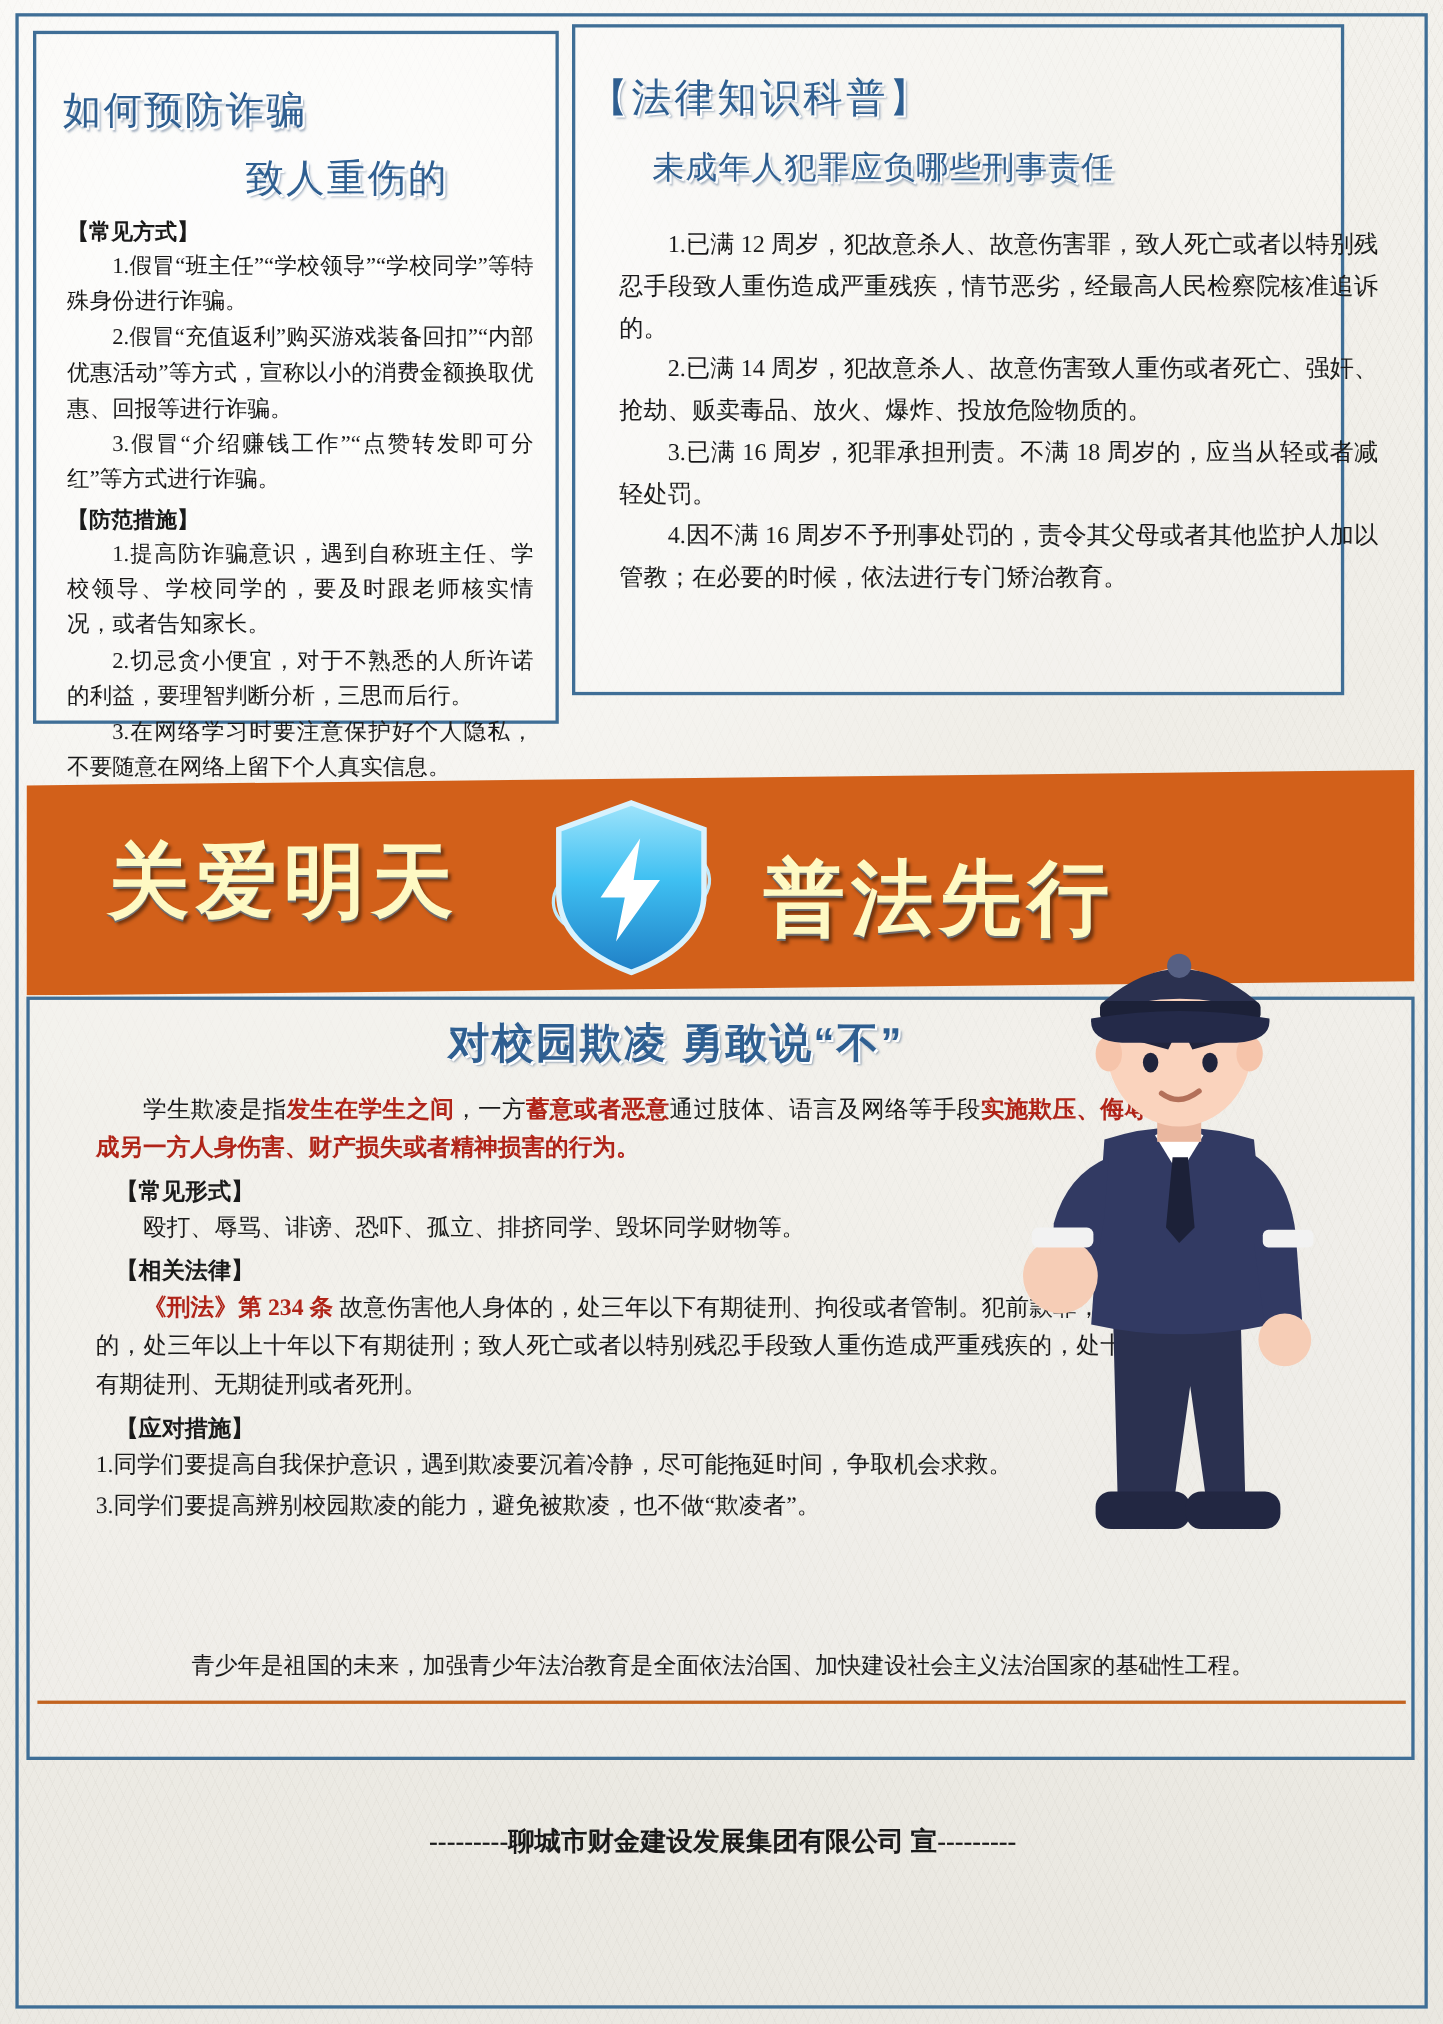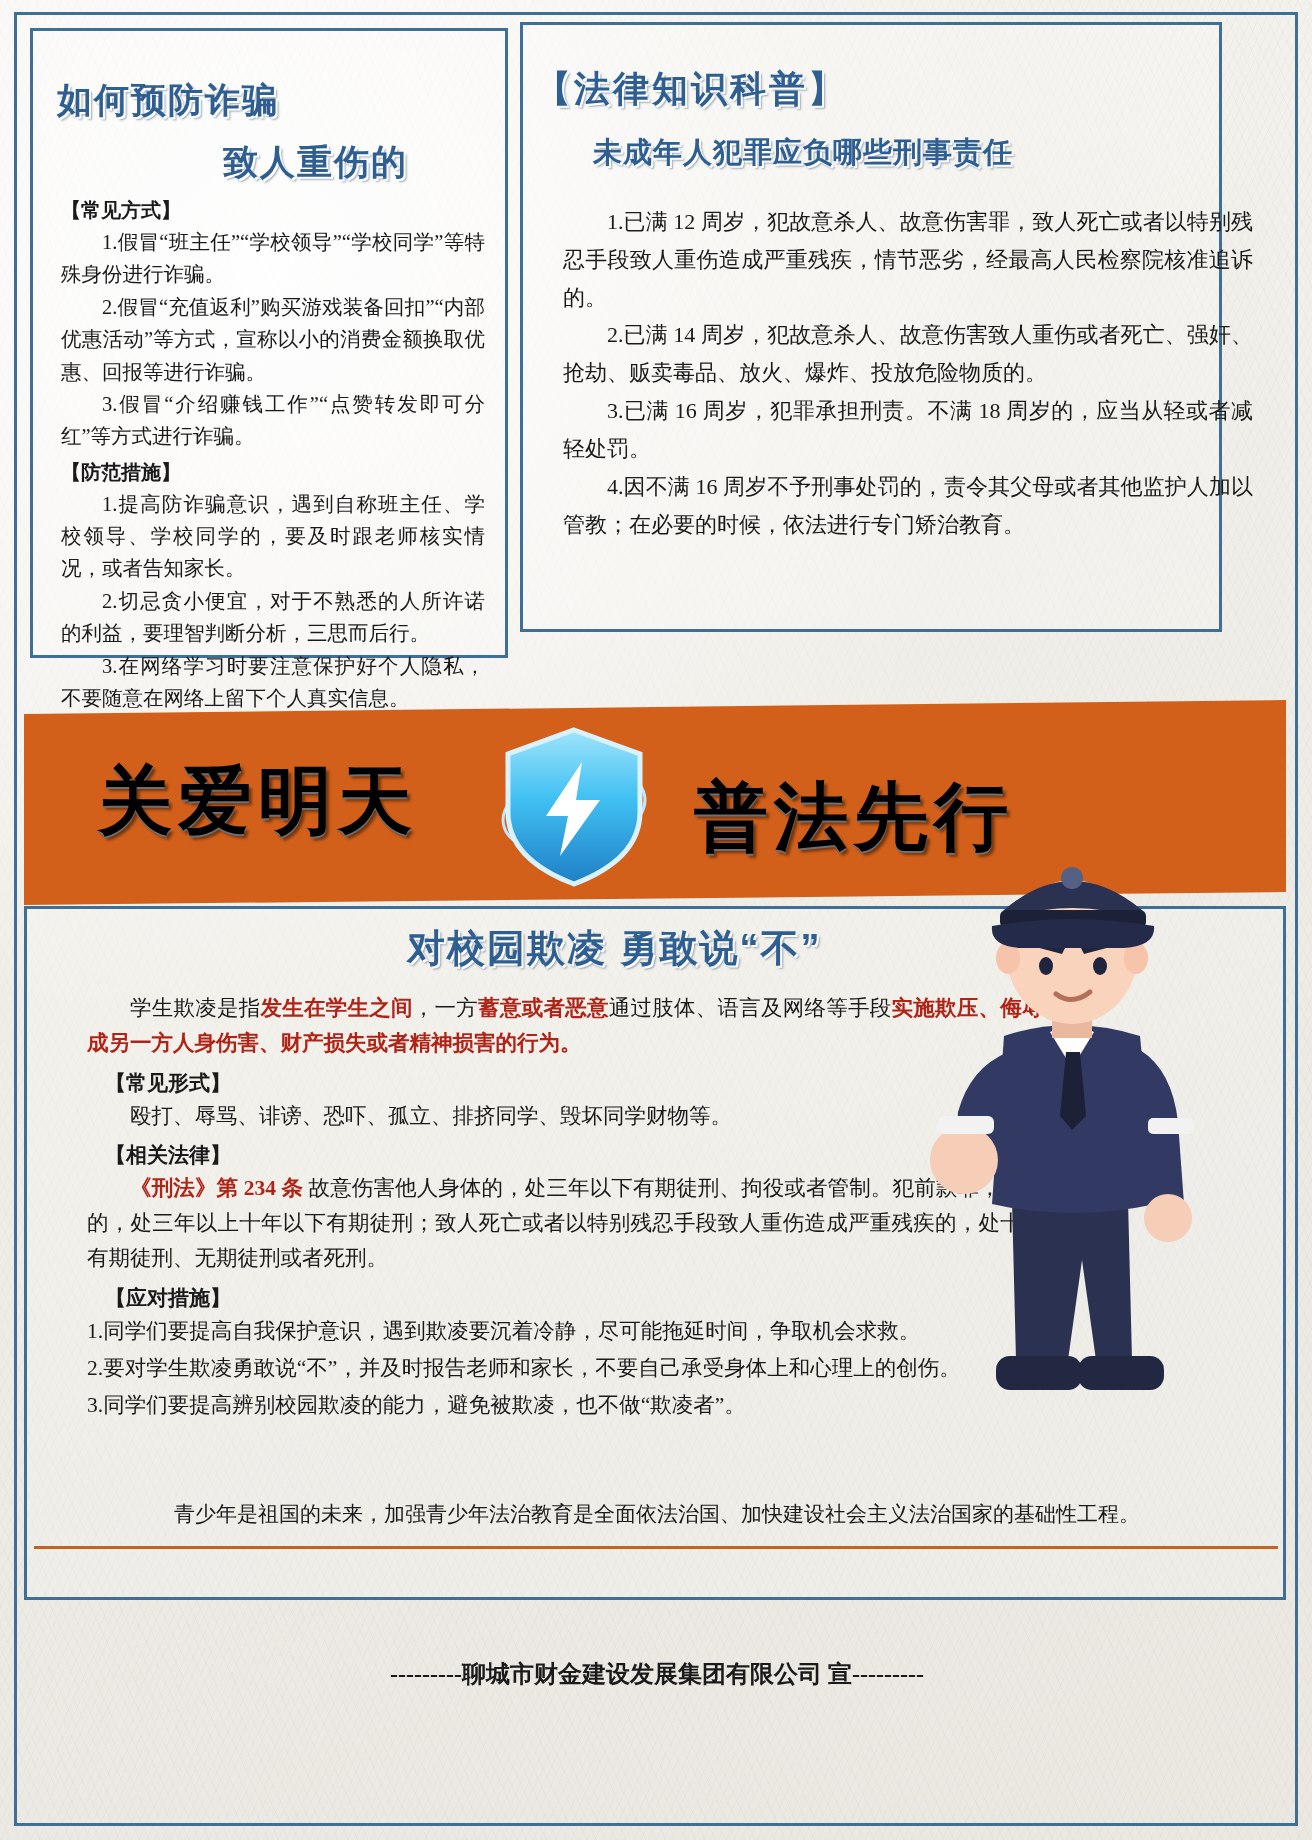--- a/index.html
+++ b/index.html
@@ -47,21 +47,21 @@
     left: 30px; top: 28px;
     width: 478px; height: 630px;
   }
   #panel-right {
     left: 520px; top: 22px;
     width: 702px; height: 610px;
   }
 
   .hdr-main {
     font-family: "Liberation Sans", sans-serif;
-    font-weight: bold;
+    font-weight: normal;
     color: #2f5f91;
     text-shadow:
       2px 2px 0 #ffffff,
       3px 3px 2px rgba(40,70,110,0.45);
     letter-spacing: 2px;
   }
   #title-l1 {
     position: absolute;
     left: 24px; top: 46px;
     font-size: 35px;
@@ -119,21 +119,21 @@
     width: 1262px; height: 205px;
     background: #d2601a;
     clip-path: polygon(0 14px, 100% 0, 100% 192px, 0 100%);
     overflow: hidden;
   }
   .banner-text {
     position: absolute;
     font-family: "Liberation Sans", sans-serif;
     font-weight: bold;
     font-size: 74px;
-    color: #000000;
+    color: #fef9c3;
     letter-spacing: 6px;
     text-shadow:
       0 2px 0 #6d6f73,
       3px 4px 3px rgba(0,0,0,0.45);
   }
   #banner-left-text { left: 74px; top: 52px; }
   #banner-right-text { left: 670px; top: 32px; margin-top: 36px; }
 
   #shield {
     position: absolute;
@@ -274,21 +274,20 @@
       <p class="para">殴打、辱骂、诽谤、恐吓、孤立、排挤同学、毁坏同学财物等。</p>
 
       <div class="sec-label-b">【相关法律】</div>
       <p class="para">
         <span class="em-red">《刑法》第 234 条</span>
         <span>故意伤害他人身体的，处三年以下有期徒刑、拘役或者管制。犯前款罪，致人重伤的，处三年以上十年以下有期徒刑；致人死亡或者以特别残忍手段致人重伤造成严重残疾的，处十年以上有期徒刑、无期徒刑或者死刑。</span>
       </p>
 
       <div class="sec-label-b">【应对措施】</div>
       <p class="para-noindent">1.同学们要提高自我保护意识，遇到欺凌要沉着冷静，尽可能拖延时间，争取机会求救。</p>
-      <p class="para-noindent">2.要对学生欺凌勇敢说“不”，并及时报告老师和家长，不要自己承受身体上和心理上的创伤。</p>
       <p class="para-noindent">3.同学们要提高辨别校园欺凌的能力，避免被欺凌，也不做“欺凌者”。</p>
     </div>
   </div>
 
   <svg id="officer" viewBox="0 0 340 640">
 
     <path d="M112 400 L228 400 L232 560 L196 560 L182 460 L168 560 L116 560 Z" fill="#2b3150"></path>
     <rect x="96" y="556" width="86" height="34" rx="14" fill="#222742"></rect>
     <rect x="178" y="556" width="86" height="34" rx="14" fill="#222742"></rect>
 

